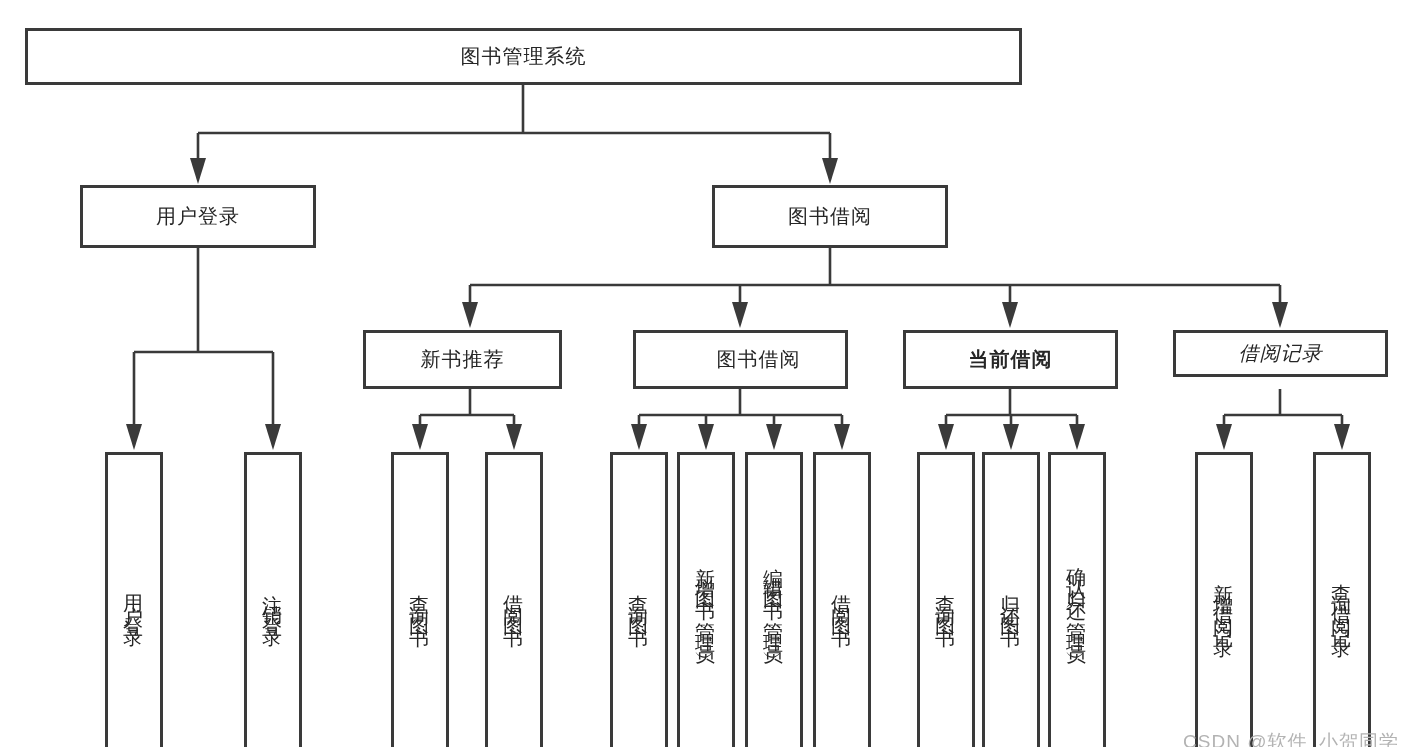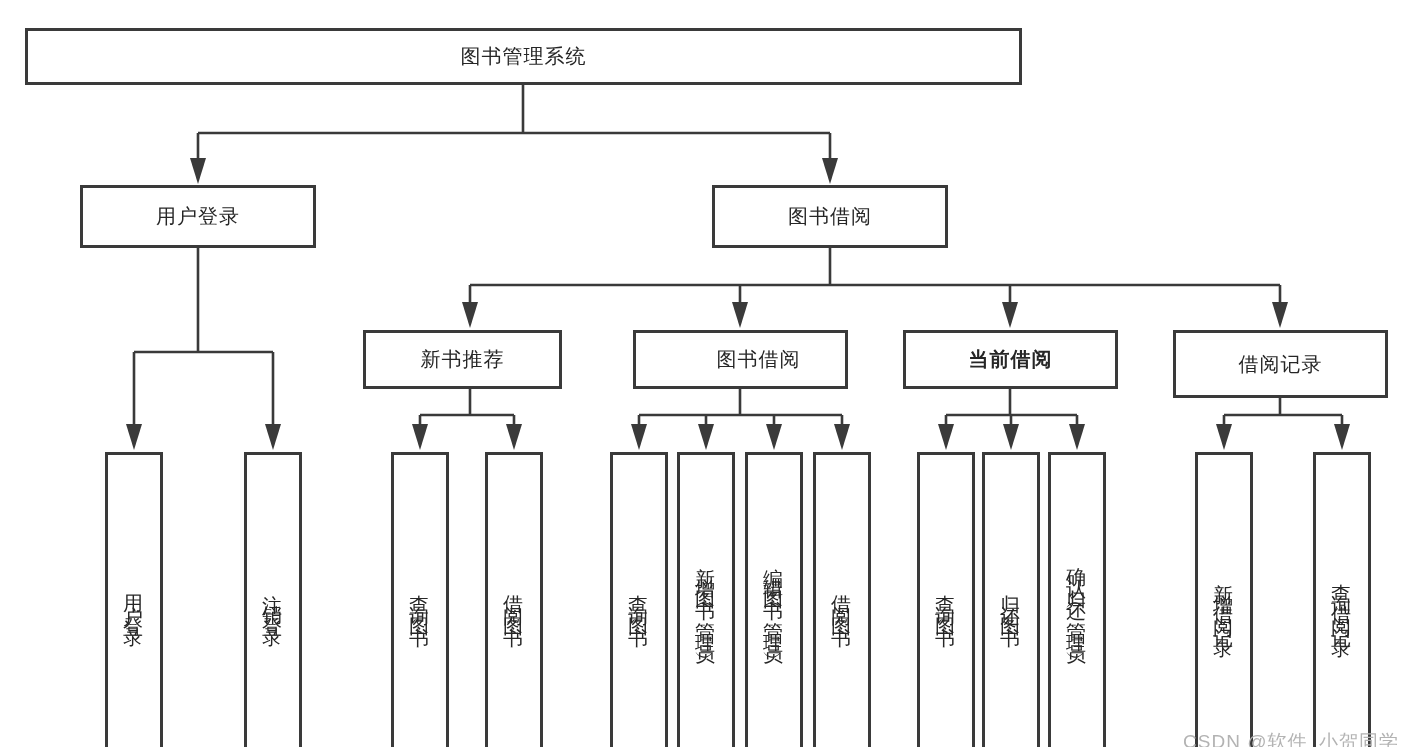--- a/index.html
+++ b/index.html
@@ -127,21 +127,21 @@
   </svg>
 
   <div class="box" style="left:25px; top:13px; width:997px; height:57px;">图书管理系统</div>
 
   <div class="box" style="left:80px; top:170px; width:236px; height:63px;">用户登录</div>
   <div class="box" style="left:712px; top:170px; width:236px; height:63px;">图书借阅</div>
 
   <div class="box" style="left:363px; top:315px; width:199px; height:59px;">新书推荐</div>
   <div class="box" style="left:633px; top:315px; width:215px; height:59px;padding-left:36px;">图书借阅</div>
   <div class="box" style="left:903px; top:315px; width:215px; height:59px;font-weight:bold;">当前借阅</div>
-  <div class="box" style="left:1173px; top:315px; width:215px; height:68px;">借阅记录</div>
+  <div class="box" style="left:1173px; top:315px; width:215px; height:47px;font-style:italic;">借阅记录</div>
 
   <div class="vbox" style="left:105px; top:437px; width:58px; height:298px;">用户登录</div>
   <div class="vbox" style="left:244px; top:437px; width:58px; height:298px;">注销登录</div>
 
   <div class="vbox" style="left:391px; top:437px; width:58px; height:298px;">查询图书</div>
   <div class="vbox" style="left:485px; top:437px; width:58px; height:298px;">借阅图书</div>
 
   <div class="vbox" style="left:610px; top:437px; width:58px; height:298px;">查询图书</div>
   <div class="vbox" style="left:677px; top:437px; width:58px; height:298px;">新增图书（管理员）</div>
   <div class="vbox" style="left:745px; top:437px; width:58px; height:298px;">编辑图书（管理员）</div>

